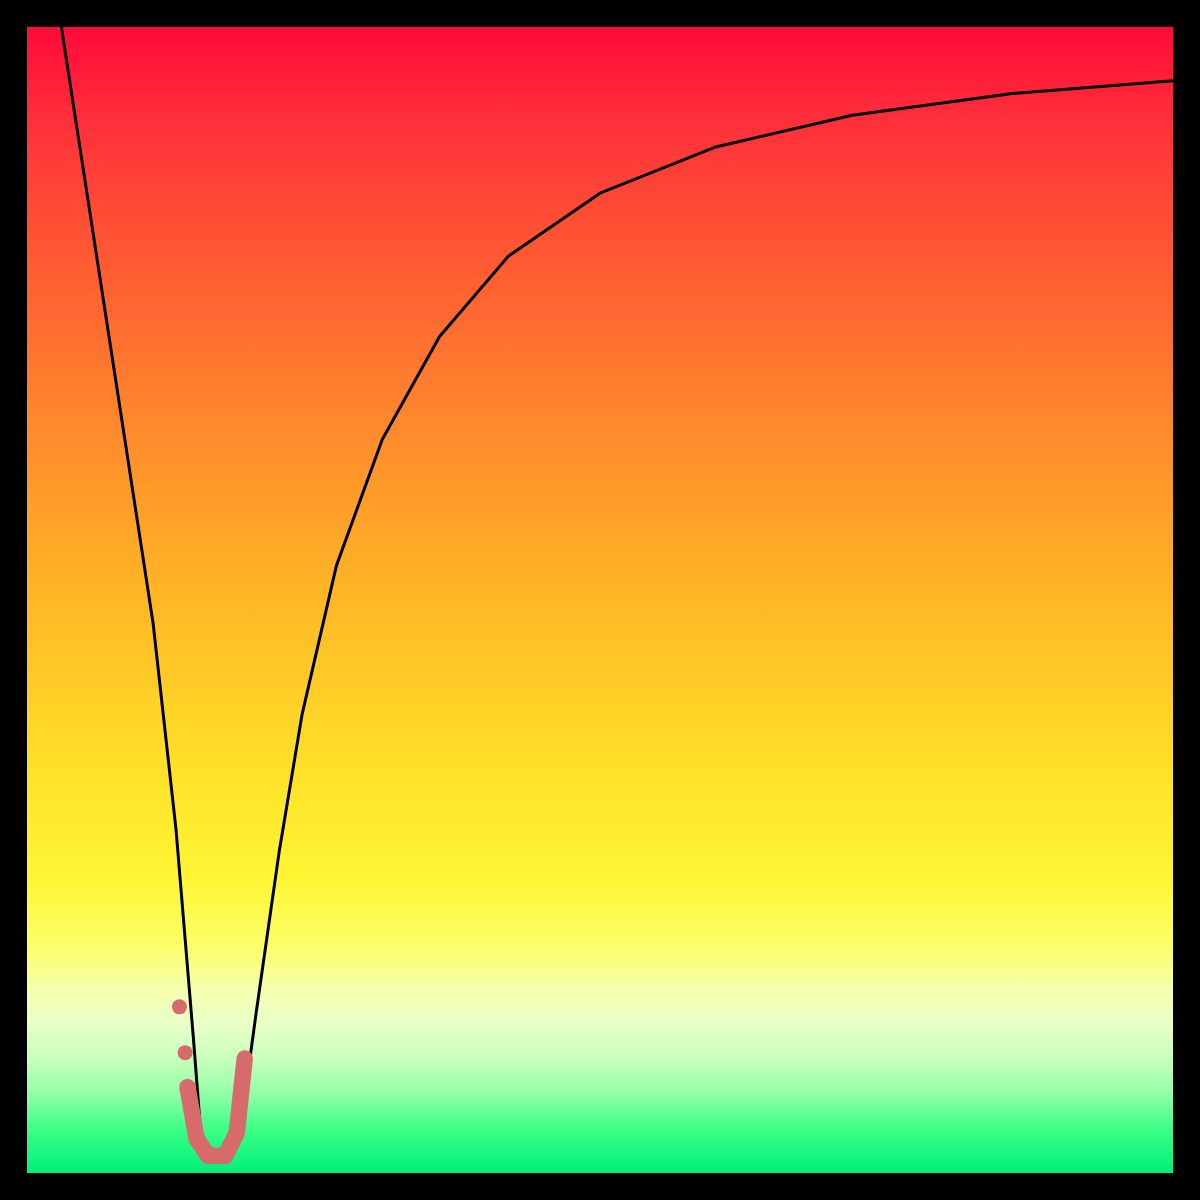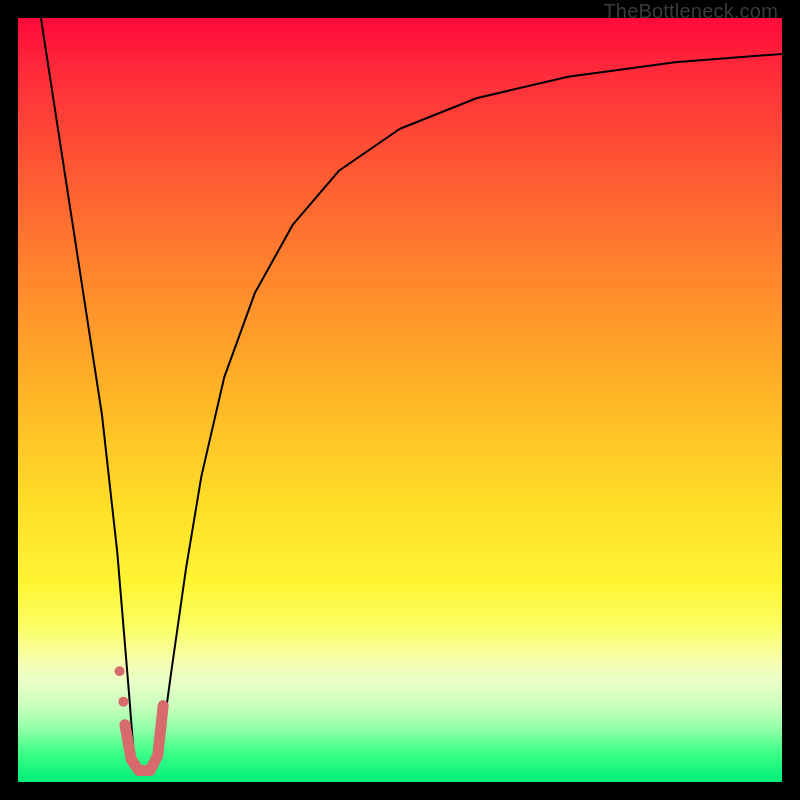--- a/index.html
+++ b/index.html
@@ -70,14 +70,13 @@
     <svg class="curve" viewBox="0 0 764 764" preserveAspectRatio="none">
       <g id="series-group">
           <path d="M22.92 0.00 L38.20 99.32 L53.48 198.64 L68.76 297.96 L84.04 397.28 L99.32 534.80 L110.78 672.32 L116.13 741.08" fill="none" stroke="#000000" stroke-width="2" stroke-linejoin="round"></path>
           <path d="M141.34 741.08 L152.80 657.04 L168.08 550.08 L183.36 458.40 L206.28 359.08 L236.84 275.04 L275.04 206.28 L320.88 152.80 L382.00 110.78 L458.40 80.22 L550.08 58.83 L657.04 44.31 L764.00 35.91" fill="none" stroke="#000000" stroke-width="2" stroke-linejoin="round"></path>
           <path d="M106.96 706.70 L113.07 741.08 L120.71 752.54 L132.17 752.54 L139.81 737.26 L145.16 687.60" fill="none" stroke="#d76a6a" stroke-width="11" stroke-linejoin="round" stroke-linecap="round"></path>
           <circle cx="101.61200000000001" cy="653.22" r="5" fill="#d76a6a"></circle>
           <circle cx="105.432" cy="683.78" r="5" fill="#d76a6a"></circle>
         </g>
     </svg>
   </div>
-  <div class="watermark">TheBottleneck.com</div>
 </div>
 
 </body></html>

